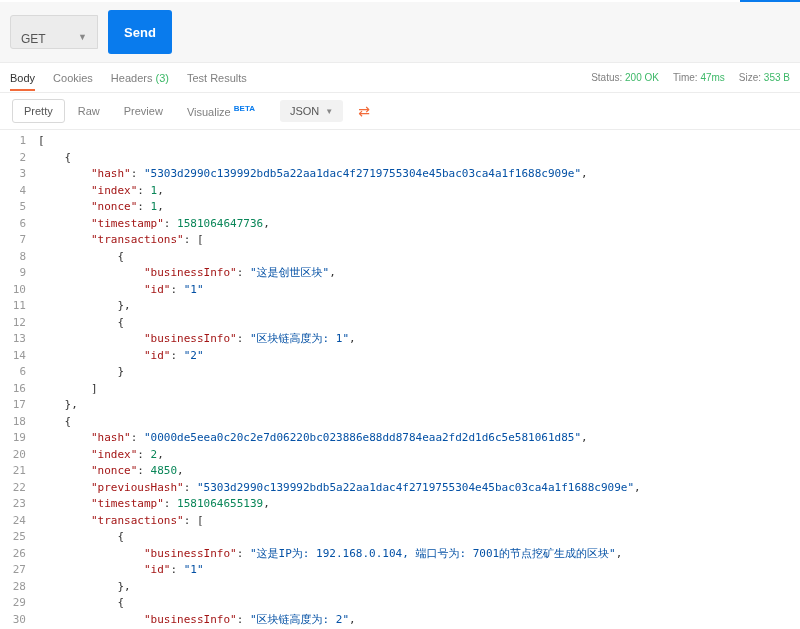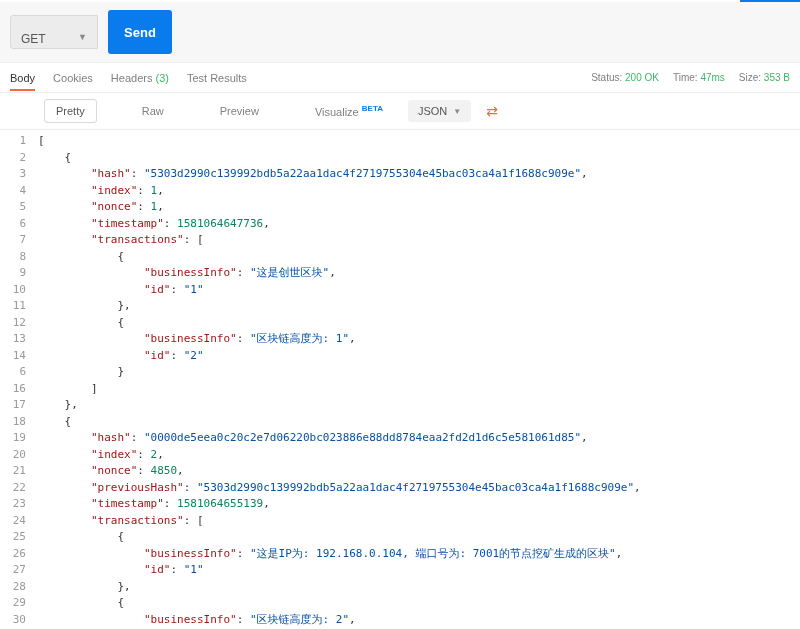--- a/index.html
+++ b/index.html
@@ -13,21 +13,21 @@
 
 .tabs-row { display: flex; align-items: center; justify-content: space-between; padding: 0 10px; border-bottom: 1px solid #ececec; height: 30px; }
 .tabs { display: flex; gap: 18px; }
 .tab { color: #808080; font-size: 11px; cursor: pointer; padding: 7px 0; }
 .tab.active { color: #333; border-bottom: 2px solid #f26b3a; padding-bottom: 5px; }
 .tab .count { color: #3db868; }
 .status-info { display: flex; gap: 14px; font-size: 10px; color: #808080; }
 .status-info .val { color: #3db868; }
 
 .toolbar { display: flex; align-items: center; gap: 2px; padding: 6px 12px; border-bottom: 1px solid #ececec; }
-.t-btn { padding: 5px 11px; font-size: 11px; color: #808080; background: transparent; border: none; cursor: pointer; border-radius: 3px; margin-left: 32px; }
+.t-btn { padding: 5px 11px; font-size: 11px; color: #808080; background: transparent; border: none; cursor: pointer; border-radius: 3px; }
 .t-btn.active { background: #fff; border: 1px solid #d9d9d9; color: #555; }
 .beta { color: #097bed; font-size: 8px; font-weight: 600; vertical-align: super; }
 .json-dd { display: flex; align-items: center; gap: 6px; padding: 5px 10px; margin-left: 12px; background: #f2f2f2; border-radius: 3px; cursor: pointer; color: #555; font-size: 11px; }
 .json-dd .caret { font-size: 8px; color: #888; }
 .wrap-icon { margin-left: 6px; padding: 4px 7px; color: #f26b3a; font-size: 14px; cursor: pointer; }
 
 .editor { display: flex; font-family: Consolas, Menlo, monospace; font-size: 11px; line-height: 16.5px; }
 .gutter { width: 34px; text-align: right; padding: 3px 8px 3px 0; color: #9a9a9a; background: #fff; user-select: none; }
 .gutter div { height: 16.5px; }
 .code { flex: 1; padding: 3px 0 3px 4px; white-space: pre; overflow-x: auto; color: #333; }

